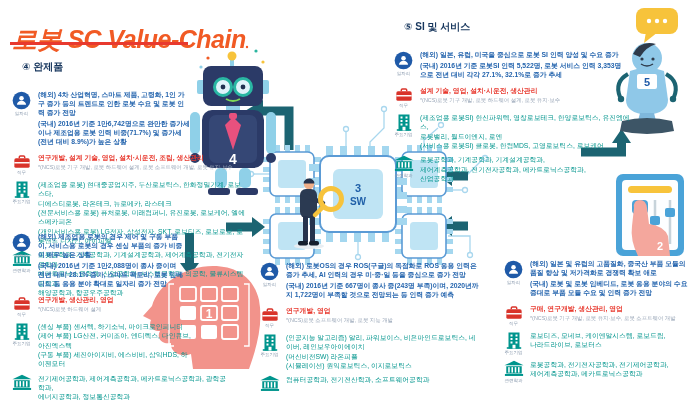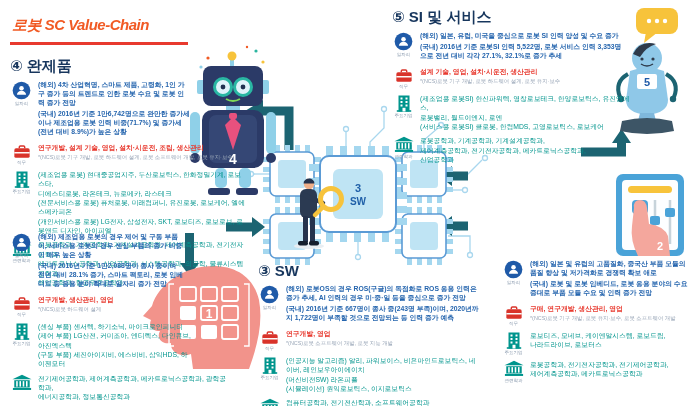--- a/index.html
+++ b/index.html
@@ -1,23 +1,23 @@
 <!DOCTYPE html>
 <html><head>
 <meta charset="utf-8">
 <style>
   html,body{margin:0;padding:0;}
   body{width:690px;height:406px;position:relative;background:#fff;overflow:hidden;
        font-family:"Liberation Sans","DejaVu Sans",sans-serif;}
-  .title{position:absolute;left:12px;top:6px;font-size:15px;font-weight:bold;font-style:italic;
+  .title{position:absolute;left:12px;top:6px;font-size:25px;font-weight:bold;font-style:italic;
          color:#F15A24;letter-spacing:-0.5px;z-index:3;}
   .title-rule{position:absolute;left:10px;top:42px;width:178px;height:2.5px;background:#E8392E;z-index:3;}
   .scene{position:absolute;left:0;top:0;z-index:1;pointer-events:none;}
   .sec{position:absolute;display:flex;flex-direction:column;gap:5px;z-index:2;}
-  .sec-h{font-size:15px;font-weight:bold;color:#17365D;margin:0;}
+  .sec-h{font-size:10px;font-weight:bold;color:#17365D;margin:12px;}
   .row{display:flex;gap:5px;align-items:flex-start;}
   .ic{width:23px;flex:0 0 23px;display:flex;flex-direction:column;align-items:center;gap:1px;}
   .ic svg{display:block;}
   .ic-label{font-size:4.5px;color:#8A9AAE;white-space:nowrap;}
   p{margin:0;}
   p.blue{color:#2565AE;font-size:6.8px;line-height:1.32;font-weight:bold;margin-bottom:2px;}
   p.red{color:#E8392E;font-size:6.8px;font-weight:bold;line-height:1.3;}
   p.ncs{color:#9AA7B8;font-size:5.4px;line-height:1.3;margin-top:1.5px;}
   p.teal{color:#00958D;font-size:6.8px;line-height:1.38;}
   .pre{white-space:pre-line;}
@@ -241,21 +241,21 @@
       <rect x="180" y="325" width="16" height="14" rx="2" fill="#fff"></rect>
       <rect x="201" y="325" width="16" height="14" rx="2" fill="#fff"></rect>
       <text x="209" y="317.5" font-size="12" fill="#fff" text-anchor="middle">1</text>
     </g>
   </g>
 </svg>
 
 <h1 class="title">로봇 SC Value-Chain</h1>
 <div class="title-rule"></div>
 
-<section class="sec" style="left:10px;top:57px;width:238px">
+<section class="sec" style="left:10px;top:48px;width:238px">
   <h2 class="sec-h">④ 완제품</h2>
   <div class="row">
     <div class="ic">
       <svg width="19" height="19" viewBox="0 0 20 20">
           <circle cx="10" cy="10" r="9.3" fill="#1F5AA8"></circle>
           <circle cx="10" cy="7.6" r="2.4" fill="#fff"></circle>
           <path d="M5.2,14.6 a4.8,4.3 0 0 1 9.6,0 z" fill="#fff"></path>
         </svg>
       <span class="ic-label">일자리</span>
     </div>
@@ -385,21 +385,20 @@
           <rect x="1" y="15" width="20" height="2.2" fill="#00958D"></rect>
         </svg>
 
     </div>
     <p class="teal pre" style="max-width:190px">전기제어공학과, 제어계측공학과, 메카트로닉스공학과, 광학공학과,
 에너지공학과, 정보통신공학과</p>
   </div>
 </section>
 
 <section class="sec" style="left:258px;top:262px;width:224px">
-  <h2 class="sec-h">③ SW</h2>
   <div class="row">
     <div class="ic">
       <svg width="19" height="19" viewBox="0 0 20 20">
           <circle cx="10" cy="10" r="9.3" fill="#1F5AA8"></circle>
           <circle cx="10" cy="7.6" r="2.4" fill="#fff"></circle>
           <path d="M5.2,14.6 a4.8,4.3 0 0 1 9.6,0 z" fill="#fff"></path>
         </svg>
       <span class="ic-label">일자리</span>
     </div>
     <div class="txt" style="max-width:196px">

